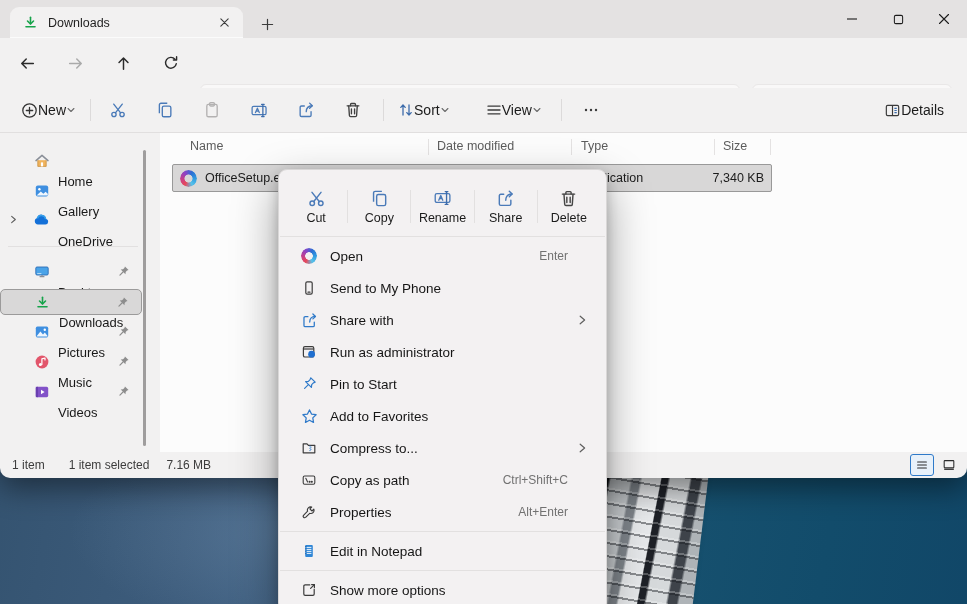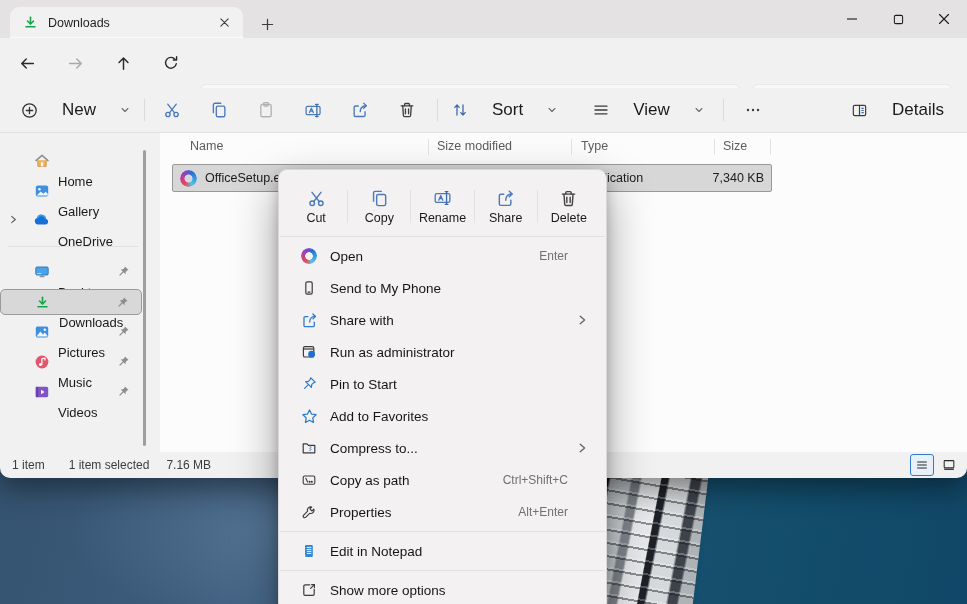--- a/index.html
+++ b/index.html
@@ -58,21 +58,21 @@
     background:#f9f8f8; border:1px solid #e9e7e7; border-radius:6px;
     display:flex; align-items:center; padding:0 10px;
   }
   .searchbar input {
     flex:1; border:none; outline:none; background:transparent;
     font-family:"Liberation Sans",sans-serif; font-size:13px; color:#1b1b1b; min-width:0;
   }
   .searchbar input::placeholder { color:#767676; }
   
   .toolbar { position:absolute; left:0; top:88px; width:100%; height:45px; background:#f2f1f1; border-bottom:1px solid #e1dfdf; display:flex; align-items:center; }
-  .tb { height:34px; display:flex; align-items:center; gap:24px; padding:0 9px; border-radius:5px; font-size:17px; color:#1b1b1b; }
+  .tb { height:34px; display:flex; align-items:center; gap:0; padding:0 9px; border-radius:5px; font-size:14px; color:#1b1b1b; }
   .tb-ic { width:36px; height:34px; display:flex; align-items:center; justify-content:center; border-radius:5px; }
   .tb-sep { width:1px; height:22px; background:#dcdada; margin:0 5px; }
   .toolbar-right { margin-left:auto; margin-right:14px; }
   
   .sidebar { position:absolute; left:0; top:133px; width:150px; height:319px; padding-top:11px; }
   .side-item {
     position:relative; height:26px; margin:4px 8px 4px 0; border-radius:5px;
     display:flex; align-items:center; font-size:13px; padding-left:34px; color:#191919;
   }
   .side-item.selected { background:#d9d8d8; border:1px solid #9b9a9a; }
@@ -436,21 +436,21 @@
             </svg>
         </span>
       </div>
     </div>
     <div class="side-scrollbar"></div>
 
     <div class="filepane">
       <div class="cols">
         <span class="col-label" style="left:30px">Name</span>
         <span class="col-sep" style="left:268px"></span>
-        <span class="col-label" style="left:277px">Size modified</span>
+        <span class="col-label" style="left:277px">Date modified</span>
         <span class="col-sep" style="left:411px"></span>
         <span class="col-label" style="left:421px">Type</span>
         <span class="col-sep" style="left:554px"></span>
         <span class="col-label" style="left:563px">Size</span>
         <span class="col-sep" style="left:610px"></span>
       </div>
       <div class="file-row">
         <span class="donut donut18" style="margin-left:7px"></span>
         <span class="file-name">OfficeSetup.exe</span>
         <span class="file-type">Application</span>

